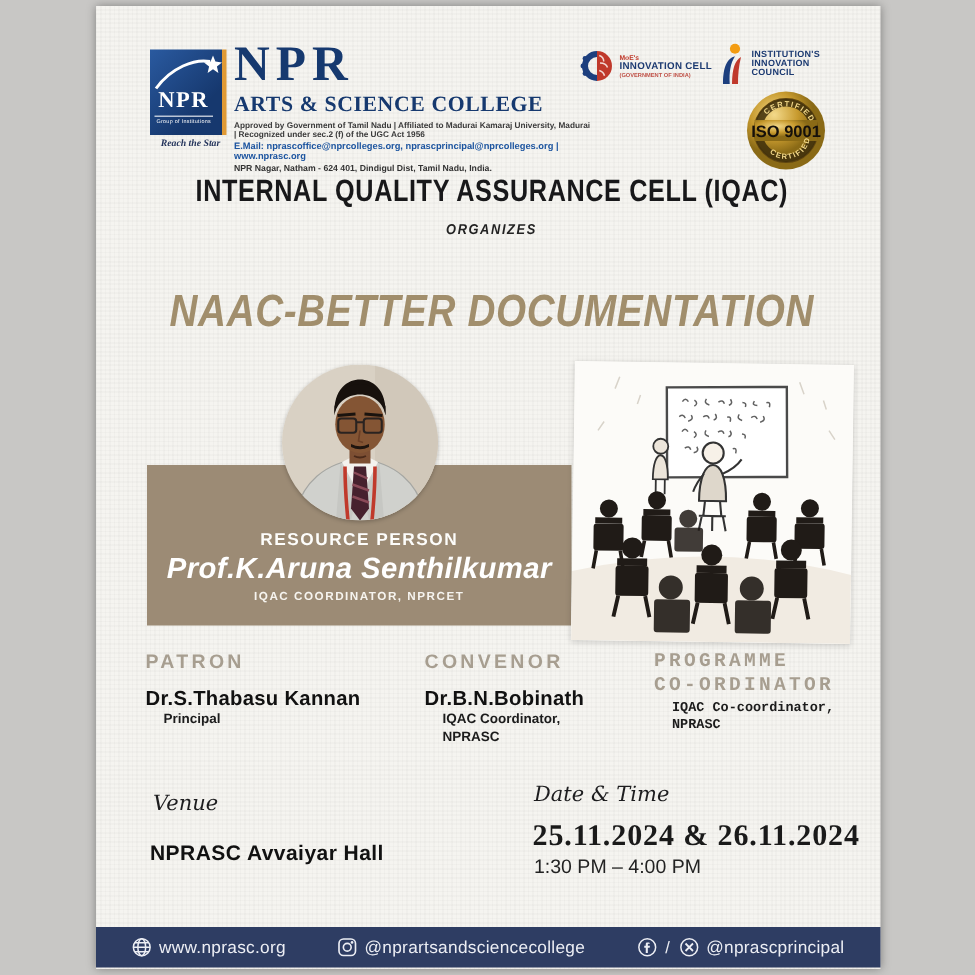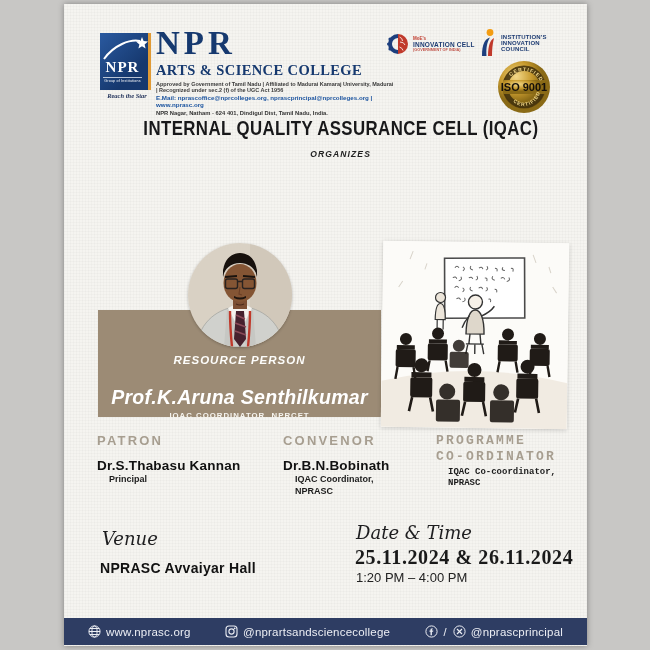--- a/index.html
+++ b/index.html
@@ -59,21 +59,21 @@
   .mini-logo { display:flex; align-items:center; gap:3px; }
   .moe-logo { left:322px; top:28px; }
   .iic-logo { left:414px; top:24px; }
   .mini-logo .t1 { font-size:4.5px; color:#c0392b; font-weight:bold; }
   .mini-logo .t2 { font-size:6.5px; color:#1d3b72; font-weight:bold; letter-spacing:0.2px; }
   .mini-logo .t3 { font-size:3.8px; color:#c0544a; font-weight:bold; }
   .iic-logo .t2 { font-size:6px; }
   .iso-badge { left:432px; top:55px; }
 
   
-  .center-line { left:15px; width:100%; text-align:center; }
+  .center-line { left:2px; width:100%; text-align:center; }
   .iqac-heading-wrap { top:112px; }
   .iqac-heading {
     display:inline-block; font-size:20.5px; font-weight:bold; color:#18181a;
     letter-spacing:0.5px; transform:scaleX(0.82); transform-origin:center;
   }
   .organizes-wrap { top:139px; }
   .organizes {
     display:inline-block; font-size:9.5px; font-weight:bold; font-style:italic;
     color:#222; letter-spacing:1.2px; transform:scaleX(0.9); transform-origin:center;
   }
@@ -89,25 +89,24 @@
   }
 
   
   .tan-card {
     left:34px; top:306px; width:283px; height:107px;
     background:#9c8b75; z-index:1; text-align:center;
   }
   .rp-label {
     margin-top:44px; font-size:11.5px; font-weight:bold; color:#fdfdfb;
     letter-spacing:1px;
-    font-style:italic;
   }
   .rp-name {
     font-size:19.5px; font-weight:bold; font-style:italic; color:#ffffff;
-    margin-top:20px; letter-spacing:0.3px;
+    margin-top:2px; letter-spacing:0.3px;
   }
   .rp-desig {
     font-size:7.8px; font-weight:bold; color:#f6f4ef; letter-spacing:1px; margin-top:2px;
   }
   .photo-circle {
     left:124px; top:239px; width:104px; height:104px; border-radius:50%;
     overflow:hidden; z-index:2; box-shadow:0 1px 3px rgba(0,0,0,0.25);
   }
   .illus-card {
     left:318px; top:238px; width:186px; height:186px; background:#fcfbf8;
@@ -122,21 +121,21 @@
   .role {
     font-size:13px; font-weight:bold; color:#a79e90; letter-spacing:2.2px; line-height:1.25;
   }
   .person-name {
     font-size:13.5px; font-weight:bold; color:#111; margin-top:9px; letter-spacing:0.2px;
   }
   .person-desig { font-size:9px; font-weight:bold; color:#1c1c1c; line-height:1.3; margin-top:1px; }
 
   
   .script {
-    font-family:"DejaVu Serif", serif; font-style:italic; font-size:18px; color:#1d1d1f;
+    font-family:"DejaVu Serif", serif; font-style:italic; font-size:14px; color:#1d1d1f;
   }
   .venue-label { left:38px; top:524px; }
   .venue-value { left:36px; top:556px; font-size:14px; font-weight:bold; color:#111; letter-spacing:0.3px; }
   .dt-label { left:292px; top:518px; }
   .dt-dates { left:291px; top:542px; font-family:"Liberation Serif", serif; font-size:20px; font-weight:bold; color:#1a1a1a; letter-spacing:0.6px; }
   .dt-time { left:292px; top:566px; font-size:13px; color:#222; }
 
   
   .footer-bar {
     left:0; top:614px; width:100%; height:27px; background:#2e3d63;
@@ -219,20 +218,23 @@
       <text x="28" y="32" text-anchor="middle" font-size="11" font-weight="bold" fill="#15100a" font-family="Liberation Sans, sans-serif"><tspan>ISO 9001</tspan></text>
       <text font-size="5" font-weight="bold" fill="#f3d98a" letter-spacing="1"><textPath href="#arcBot" startOffset="26%"><tspan>CERTIFIED</tspan></textPath></text>
     </svg>
   </div>
 
   <div class="abs center-line iqac-heading-wrap">
     <span class="iqac-heading">INTERNAL QUALITY ASSURANCE CELL (IQAC)</span>
   </div>
   <div class="abs center-line organizes-wrap">
     <span class="organizes">ORGANIZES</span>
+  </div>
+  <div class="abs center-line title-wrap">
+    <span class="main-title">NAAC-BETTER DOCUMENTATION</span>
   </div>
 
   <div class="abs tan-card">
     <div class="rp-label">RESOURCE PERSON</div>
     <div class="rp-name">Prof.K.Aruna Senthilkumar</div>
     <div class="rp-desig">IQAC COORDINATOR, NPRCET</div>
   </div>
 
   <div class="abs photo-circle">
     <svg width="104" height="104" viewBox="0 0 104 104">
@@ -359,21 +361,21 @@
   <div class="abs col col-3">
     <div class="role">PROGRAMME CO-ORDINATOR</div>
     <div class="person-desig pre">IQAC Co-coordinator,
 NPRASC</div>
   </div>
 
   <div class="abs script venue-label">Venue</div>
   <div class="abs script dt-label">Date &amp; Time</div>
   <div class="abs venue-value">NPRASC Avvaiyar Hall</div>
   <div class="abs dt-dates">25.11.2024 &amp; 26.11.2024</div>
-  <div class="abs dt-time">1:20 PM – 4:00 PM</div>
+  <div class="abs dt-time">1:30 PM – 4:00 PM</div>
 
   <div class="abs footer-bar">
     <div class="footer-item">
       <svg width="13" height="13" viewBox="0 0 13 13">
         <circle cx="6.5" cy="6.5" r="5.6" fill="none" stroke="#eceef4" stroke-width="1"></circle>
         <ellipse cx="6.5" cy="6.5" rx="2.6" ry="5.6" fill="none" stroke="#eceef4" stroke-width="1"></ellipse>
         <path d="M1,6.5 h11 M1.8,3.5 h9.4 M1.8,9.5 h9.4" stroke="#eceef4" stroke-width="1"></path>
       </svg>
       <span>www.nprasc.org</span>
     </div>

